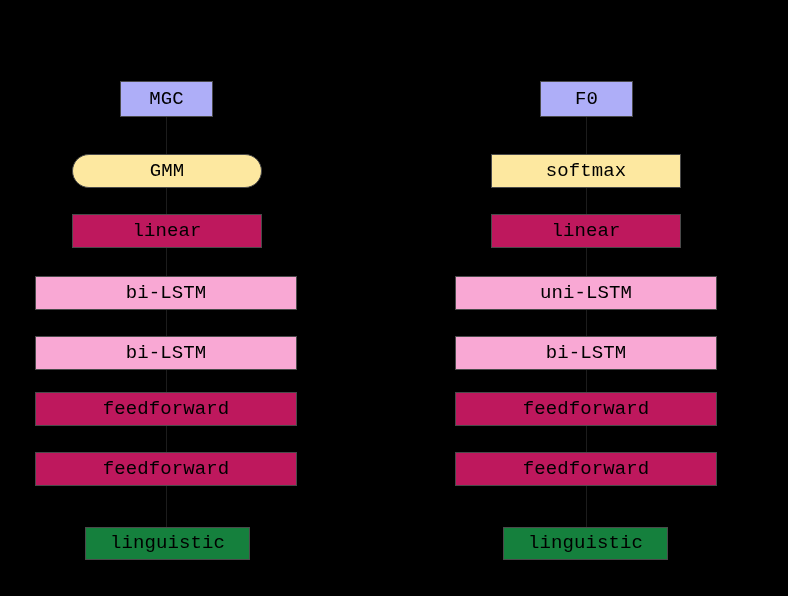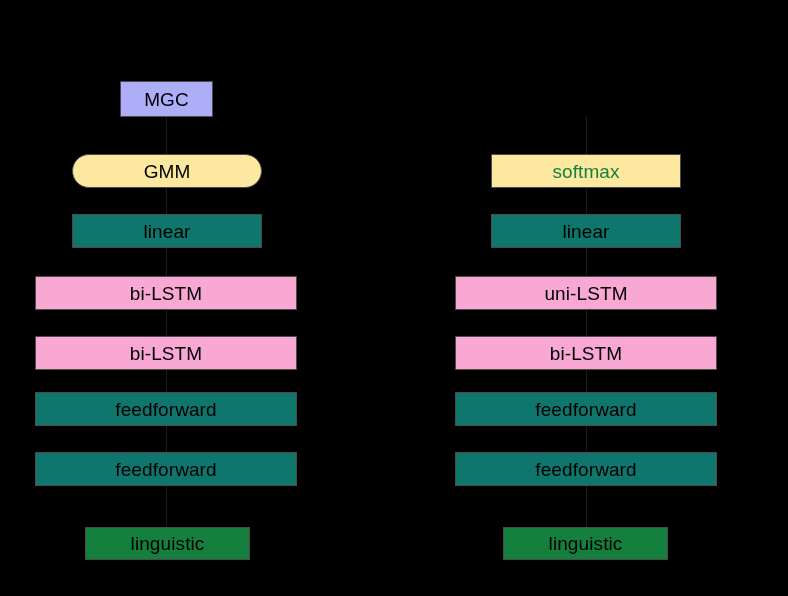--- a/index.html
+++ b/index.html
@@ -5,21 +5,21 @@
   html, body {
     margin: 0;
     padding: 0;
     background: #000000;
   }
   #canvas {
     position: relative;
     width: 788px;
     height: 596px;
     background: #000000;
-    font-family: Liberation Sans, sans-serif;
+    font-family: Liberation Mono, monospace;
     overflow: hidden;
   }
   .column {
     position: absolute;
     top: 0;
     height: 596px;
   }
   .node {
     position: absolute;
     box-sizing: border-box;
@@ -34,21 +34,21 @@
     white-space: nowrap;
   }
   .connector {
     position: absolute;
     width: 1px;
     background: #1c1c1c;
   }
   
   .n-output    { background: #AEAEF8; }
   .n-activation{ background: #FDE8A0; }
-  .n-plain     { background: #0f766e; }
+  .n-plain     { background: #be185d; }
   .n-recurrent { background: #f9a8d4; }
   .n-input     { background: #15803d; }
 </style>
 </head>
 <body>
 
 <div id="canvas" style="width: 788px; height: 596px; background: rgb(0, 0, 0);">
     <div class="column" style="left: 0px; width: 788px;">
       <div class="connector" style="left: 166px; top: 117px; height: 37px; background: rgb(28, 28, 28);"></div>
       <div class="connector" style="left: 166px; top: 188px; height: 26px; background: rgb(28, 28, 28);"></div>
@@ -67,21 +67,22 @@
       <div class="node n-input" style="left: 85px; top: 527px; width: 165px; height: 33px; border-color: rgb(74, 74, 74); color: rgb(0, 0, 0);">linguistic</div>
     </div>
     <div class="column" style="left: 0px; width: 788px;">
       <div class="connector" style="left: 586px; top: 117px; height: 37px; background: rgb(28, 28, 28);"></div>
       <div class="connector" style="left: 586px; top: 188px; height: 26px; background: rgb(28, 28, 28);"></div>
       <div class="connector" style="left: 586px; top: 248px; height: 28px; background: rgb(28, 28, 28);"></div>
       <div class="connector" style="left: 586px; top: 310px; height: 26px; background: rgb(28, 28, 28);"></div>
       <div class="connector" style="left: 586px; top: 370px; height: 22px; background: rgb(28, 28, 28);"></div>
       <div class="connector" style="left: 586px; top: 426px; height: 26px; background: rgb(28, 28, 28);"></div>
       <div class="connector" style="left: 586px; top: 486px; height: 41px; background: rgb(28, 28, 28);"></div>
-      <div class="node n-activation" style="left: 491px; top: 154px; width: 190px; height: 34px; border-color: rgb(74, 74, 74); color: #15803d;">softmax</div>
+      <div class="node n-output" style="left: 540px; top: 81px; width: 93px; height: 36px; border-color: rgb(74, 74, 74); color: rgb(0, 0, 0);">F0</div>
+      <div class="node n-activation" style="left: 491px; top: 154px; width: 190px; height: 34px; border-color: rgb(74, 74, 74); color: #000000;">softmax</div>
       <div class="node n-plain" style="left: 491px; top: 214px; width: 190px; height: 34px; border-color: rgb(74, 74, 74); color: rgb(0, 0, 0);">linear</div>
       <div class="node n-recurrent" style="left: 455px; top: 276px; width: 262px; height: 34px; border-color: rgb(74, 74, 74); color: rgb(0, 0, 0); text-align: center;">uni-LSTM</div>
       <div class="node n-recurrent" style="left: 455px; top: 336px; width: 262px; height: 34px; border-color: rgb(74, 74, 74); color: rgb(0, 0, 0);">bi-LSTM</div>
       <div class="node n-plain" style="left: 455px; top: 392px; width: 262px; height: 34px; border-color: rgb(74, 74, 74); color: rgb(0, 0, 0);">feedforward</div>
       <div class="node n-plain" style="left: 455px; top: 452px; width: 262px; height: 34px; border-color: rgb(74, 74, 74); color: rgb(0, 0, 0);">feedforward</div>
       <div class="node n-input" style="left: 503px; top: 527px; width: 165px; height: 33px; border-color: rgb(74, 74, 74); color: rgb(0, 0, 0);">linguistic</div>
     </div>
   </div>
 
 </body></html>

